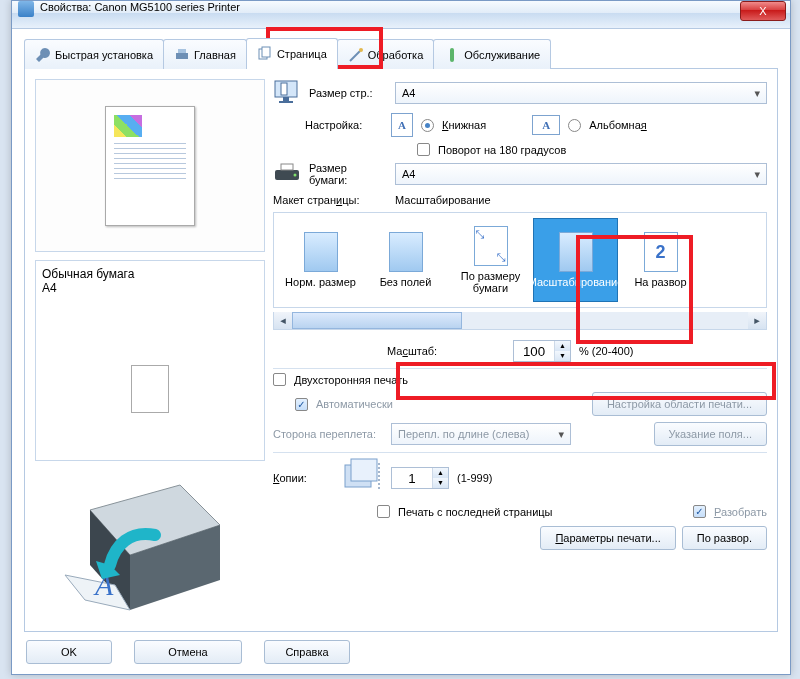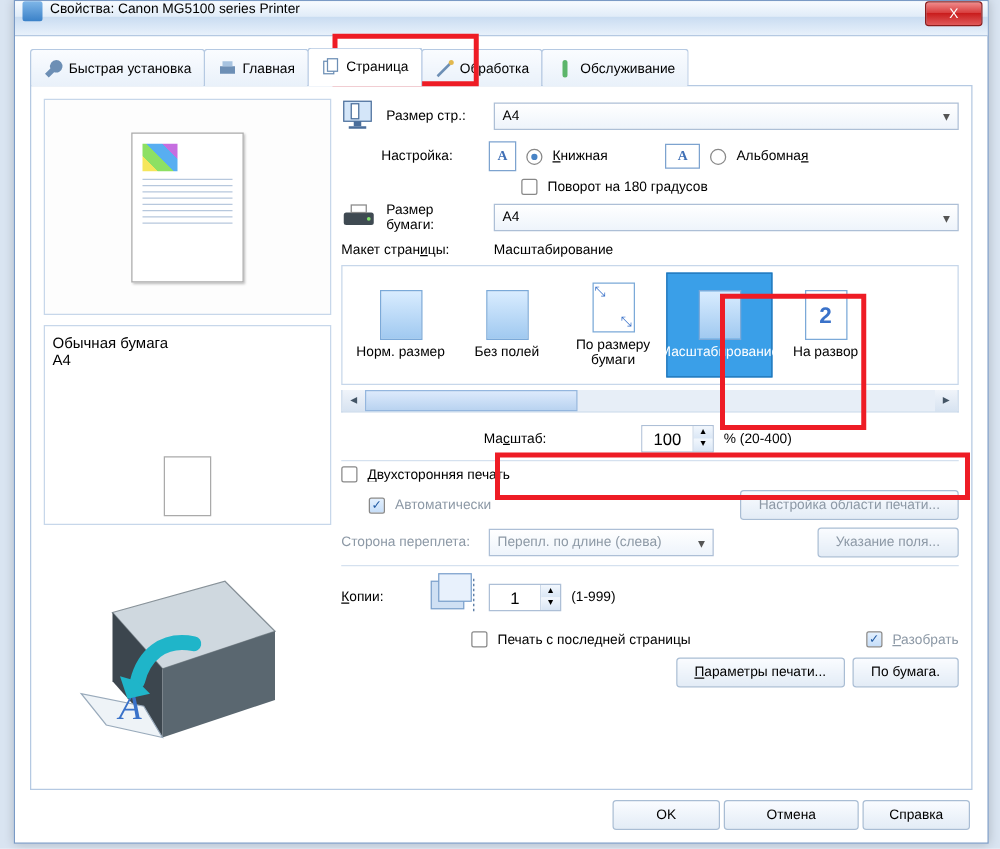--- a/index.html
+++ b/index.html
@@ -13,21 +13,21 @@
   .tabs{display:flex;height:30px;position:relative}
   .tab{display:flex;align-items:center;gap:4px;padding:0 10px;border:1px solid #b5c9e2;border-bottom:none;background:linear-gradient(#fafcff,#e9f1fa);border-top-left-radius:3px;border-top-right-radius:3px;margin-right:-1px;cursor:pointer;position:relative}
   .tab.active{background:#fff;height:31px;margin-top:-1px;z-index:2}
   .tab .ic{width:16px;height:16px}
   .page{border:1px solid #b5c9e2;background:#fff;height:564px;margin-top:-1px;padding:10px;display:flex;gap:8px}
   .left{width:230px;display:flex;flex-direction:column;gap:8px}
   .preview{border:1px solid #c7d7ea;height:173px;display:flex;align-items:center;justify-content:center;background:#fdfdfd}
   .sheet{width:90px;height:120px;background:#fff;border:1px solid #aaa;box-shadow:1px 1px 2px #bbb;padding:8px}
   .sheet .img{width:28px;height:22px;background:linear-gradient(45deg,#f5e65b 25%,#8de063 25% 50%,#58aef1 50% 75%,#c66ee0 75%);margin-bottom:6px}
   .sheet .ln{height:1px;background:#b7c8dd;margin:4px 0}
-  .infobox{border:1px solid #c7d7ea;height:160px;padding:6px;font-size:12px}
+  .infobox{border:1px solid #c7d7ea;height:201px;padding:6px;font-size:12px}
   .printer-ill{flex:1;display:flex;align-items:center;justify-content:center}
   .right{flex:1}
   .row{display:flex;align-items:center;gap:8px;margin-bottom:6px}
   .lbl{width:105px;text-align:left}
   .combo{flex:1;height:22px;border:1px solid #adbfd6;background:linear-gradient(#fff,#eef4fb);display:flex;align-items:center;padding:0 6px;position:relative}
   .combo:after{content:"▾";position:absolute;right:6px;color:#555}
   .orient-ic{width:22px;height:24px;border:1px solid #7da3cf;background:#fff;display:flex;align-items:center;justify-content:center;color:#4070b6;font-weight:bold;font-family:Georgia,serif}
   .radio,.chk{width:13px;height:13px;border:1px solid #888;border-radius:50%;background:#fff}
   .radio.on:after{content:"";display:block;width:5px;height:5px;background:#4783c6;border-radius:50%;margin:3px}
   .chk{border-radius:2px}
@@ -43,21 +43,21 @@
   .scroll .thumb{position:absolute;left:0;top:0;width:170px;height:100%;background:linear-gradient(#ddeafc,#b9d3f0);border:1px solid #94b6de}
   .spinner{width:58px;height:22px;border:1px solid #adbfd6;display:flex}
   .spinner input{border:none;width:40px;text-align:center;padding:0 4px;font:11px inherit;outline:none}
   .spinbtns{width:16px;display:flex;flex-direction:column;border-left:1px solid #cdd9e8}
   .spinbtns span{flex:1;font-size:7px;text-align:center;line-height:9px;background:linear-gradient(#f2f7fd,#d9e6f5);cursor:pointer}
   .hr{height:1px;background:#d5e1ef;margin:4px 0}
   .dis{color:#8d99a6}
   .btn{height:24px;padding:0 14px;border:1px solid #a9bdd4;background:linear-gradient(#fafcff,#e3ecf6);border-radius:3px;cursor:pointer;display:inline-flex;align-items:center}
   .btn.dis{color:#8d99a6}
   .bottom-btns{display:flex;justify-content:flex-end;gap:6px;margin-top:8px}
-  .dlg-btns{display:flex;justify-content:flex-end;gap:3px;padding:8px 2px 0}
+  .dlg-btns{display:flex;gap:22px;padding:8px 2px 0}
   .hl{position:absolute;border:4px solid #ee1c25;pointer-events:none}
   u{text-decoration:underline}
   .printer-svg{width:180px;height:150px}
 </style>
 </head>
 <body>
 
 <div class="window">
   <div class="titlebar">
     <span class="icon"></span>
@@ -271,21 +271,21 @@
           <div style="flex:1"></div>
           <span class="chk on dis"></span>
           <span class="dis"><u>Р</u>азобрать</span>
         </div>
 
         <div class="bottom-btns">
           <div class="btn">
               <u>П</u>
               <span>араметры печати...</span>
             </div>
-          <div class="btn">По бумага.</div>
+          <div class="btn">По развор.</div>
         </div>
       </div>
     </div>
 
     <div class="dlg-btns">
       <div class="btn" style="width:86px;justify-content:center">OK</div>
       <div class="btn" style="width:108px;justify-content:center">Отмена</div>
       <div class="btn" style="width:86px;justify-content:center">Справка</div>
     </div>
   </div>

